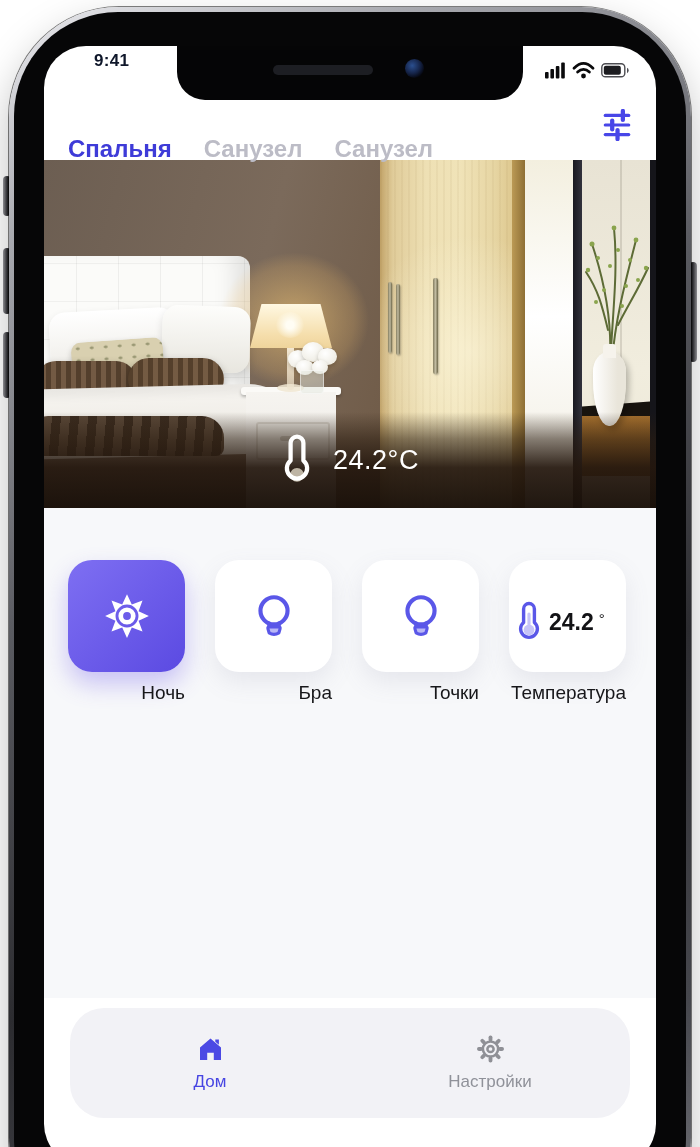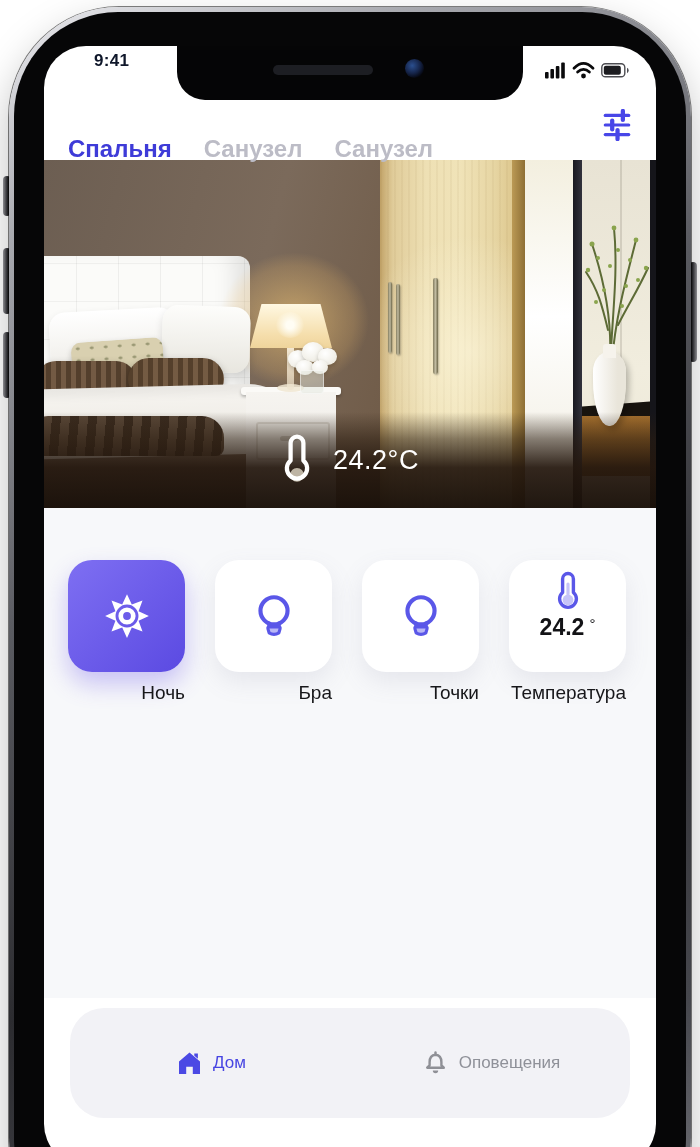--- a/index.html
+++ b/index.html
@@ -85,28 +85,28 @@
   .overlay .sv{position:static;}
   .hero-temp{position:static;color:#fff;font-size:27px;letter-spacing:.5px;}
   
   .content-bg{position:absolute;left:0;top:462px;width:612px;height:490px;background:#f7f8fa;}
   .tiles{position:absolute;left:24px;top:514px;width:564px;display:grid;grid-template-columns:repeat(4,117px);
          column-gap:30px;row-gap:50px;z-index:5;}
   .device{display:flex;flex-direction:column;align-items:flex-end;cursor:pointer;}
   .tile{width:117px;height:112px;border-radius:24px;background:#fff;display:flex;align-items:center;justify-content:center;
         box-shadow:0 10px 24px rgba(115,115,150,.13);}
   .tile.active{background:linear-gradient(135deg,#7e6ff2 0%,#5b4ae2 100%);box-shadow:0 12px 24px rgba(98,78,232,.32);}
-  .tile.temp{flex-direction:column;justify-content:flex-start;padding-top:10px;box-sizing:border-box;}
+  .tile.temp{justify-content:flex-start;padding-top:10px;box-sizing:border-box;}
   .dlabel{margin-top:9px;font-size:19px;line-height:24px;color:#17171a;white-space:nowrap;}
   .temp-val{font-size:23px;font-weight:700;color:#131316;margin-top:2px;}
   .temp-deg{font-size:15px;font-weight:400;position:relative;top:-6px;margin-left:5px;}
   
   .nav{position:absolute;left:26px;top:962px;width:560px;height:110px;border-radius:34px;background:#f2f2f6;
        display:flex;z-index:5;}
-  .nav-item{flex:1;display:flex;flex-direction:row;align-items:center;justify-content:center;gap:8px;cursor:pointer;}
+  .nav-item{flex:1;display:flex;flex-direction:column;align-items:center;justify-content:center;gap:8px;cursor:pointer;}
   .nav-label{font-size:17px;color:#8f9199;}
   .nav-item.active .nav-label{color:#4745e2;}
 </style>
 </head>
 <body>
 
 <div class="canvas">
 
   <div class="side-btn" style="left:3px;top:176px;width:8px;height:40px;"></div>
   <div class="side-btn" style="left:3px;top:248px;width:8px;height:66px;"></div>
@@ -294,21 +294,30 @@
     <div class="nav">
       <div class="nav-item active">
         <svg width="31" height="30" viewBox="0 0 30 30">
           <path d="M4.5,13.4 L15,4.6 L25.5,13.4 V26 H18.3 V18.8 H11.7 V26 H4.5 Z" fill="#4b49e4"></path>
           <path d="M19.8,5.5 h3.6 v5.2 l-3.6,-3 z" fill="#4b49e4"></path>
         </svg>
         <div class="nav-label">Дом</div>
       </div>
       <div class="nav-item">
         <svg width="31" height="30" viewBox="0 0 30 30">
-          <path d="M15,4.5 v2.3" stroke="#8f9096" stroke-width="2.4" stroke-linecap="round"></path>
-          <path d="M15,6.8 c-4.1,0.3 -5.9,3.7 -5.9,7.5 v3 l-2.4,2.4 h16.6 l-2.4,-2.4 v-3 c0,-3.8 -1.8,-7.2 -5.9,-7.5 z" fill="none" stroke="#8f9096" stroke-width="2.4" stroke-linejoin="round"></path>
-          <path d="M12.3,22.5 a2.7,2.7 0 0 0 5.4,0 z" fill="#8f9096"></path>
-        </svg>
-        <div class="nav-label">Оповещения</div>
+          <g fill="#8f9096">
+            <rect x="13.1" y="1.5" width="3.8" height="6" rx="1.8"></rect>
+            <rect x="13.1" y="1.5" width="3.8" height="6" rx="1.8" transform="rotate(45 15 15)"></rect>
+            <rect x="13.1" y="1.5" width="3.8" height="6" rx="1.8" transform="rotate(90 15 15)"></rect>
+            <rect x="13.1" y="1.5" width="3.8" height="6" rx="1.8" transform="rotate(135 15 15)"></rect>
+            <rect x="13.1" y="1.5" width="3.8" height="6" rx="1.8" transform="rotate(180 15 15)"></rect>
+            <rect x="13.1" y="1.5" width="3.8" height="6" rx="1.8" transform="rotate(225 15 15)"></rect>
+            <rect x="13.1" y="1.5" width="3.8" height="6" rx="1.8" transform="rotate(270 15 15)"></rect>
+            <rect x="13.1" y="1.5" width="3.8" height="6" rx="1.8" transform="rotate(315 15 15)"></rect>
+          </g>
+          <circle cx="15" cy="15" r="7.6" fill="#f2f2f6" stroke="#8f9096" stroke-width="2.5"></circle>
+          <circle cx="15" cy="15" r="3.1" fill="none" stroke="#8f9096" stroke-width="2.5"></circle>
+        </svg>
+        <div class="nav-label">Настройки</div>
       </div>
     </div>
   </div>
 </div>
 
 </body></html>

